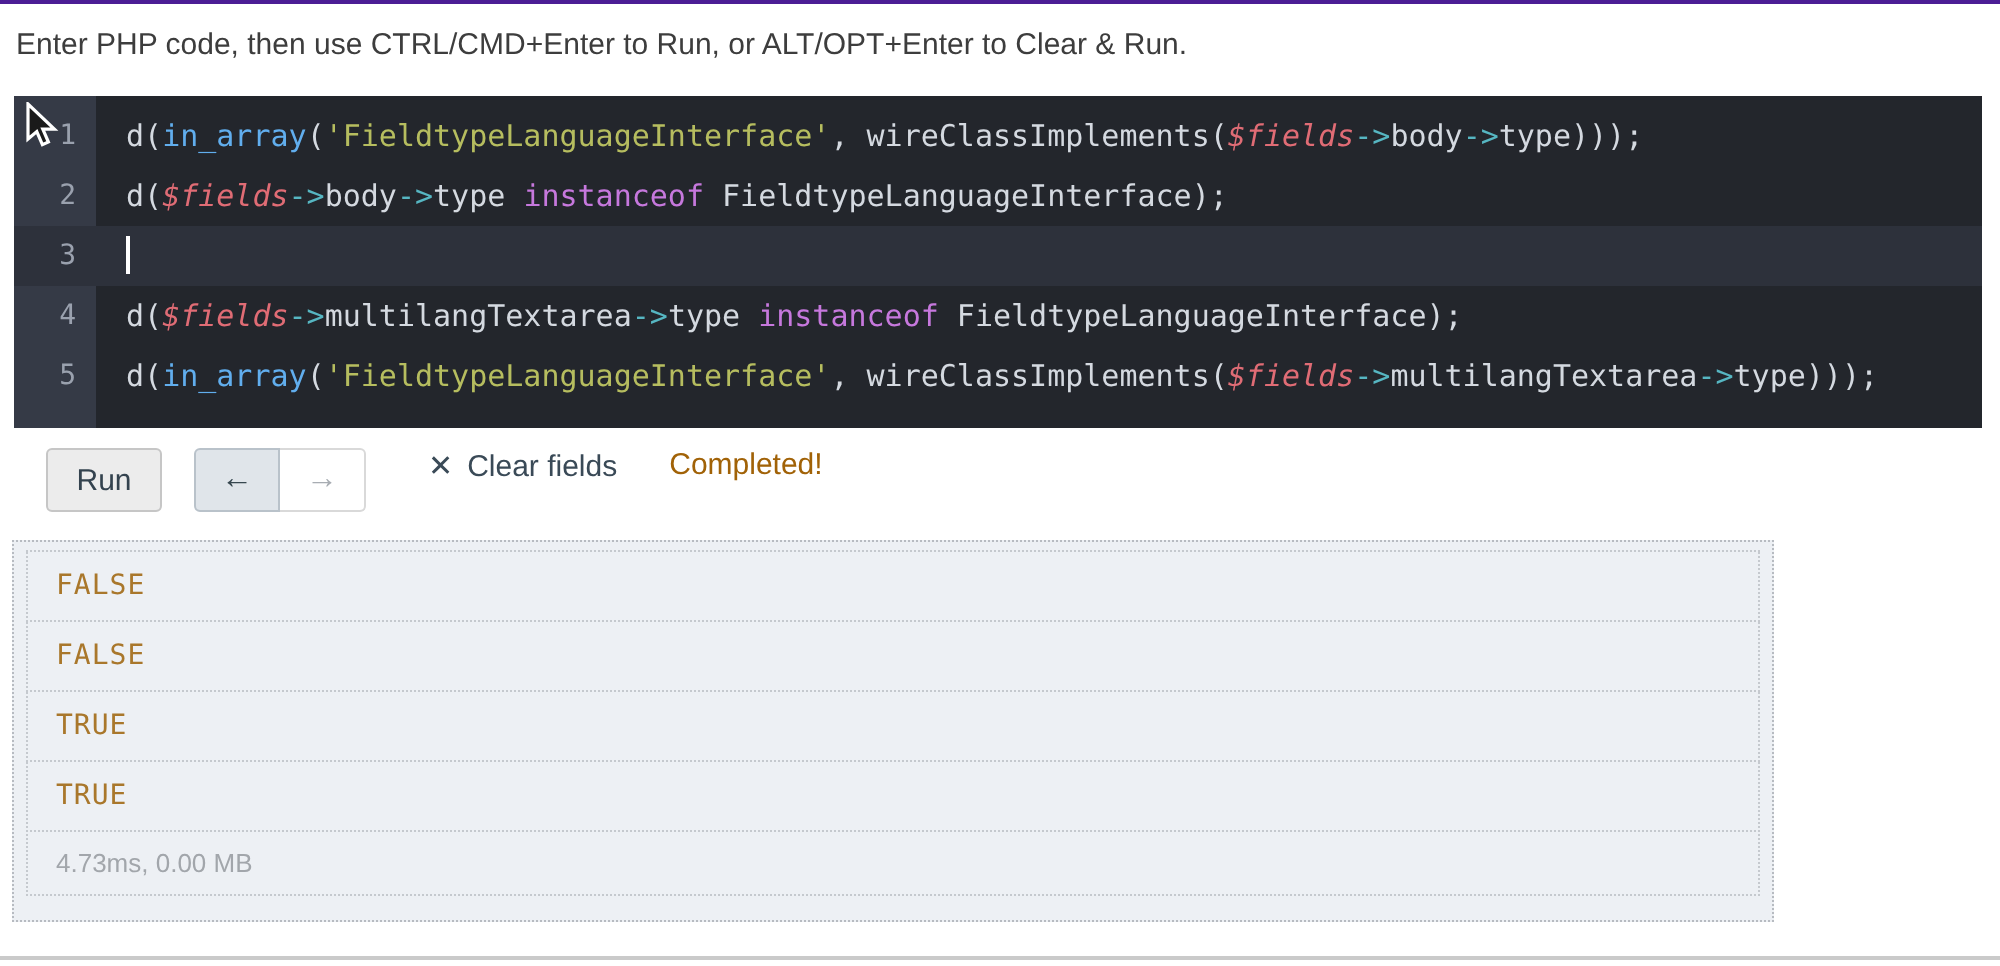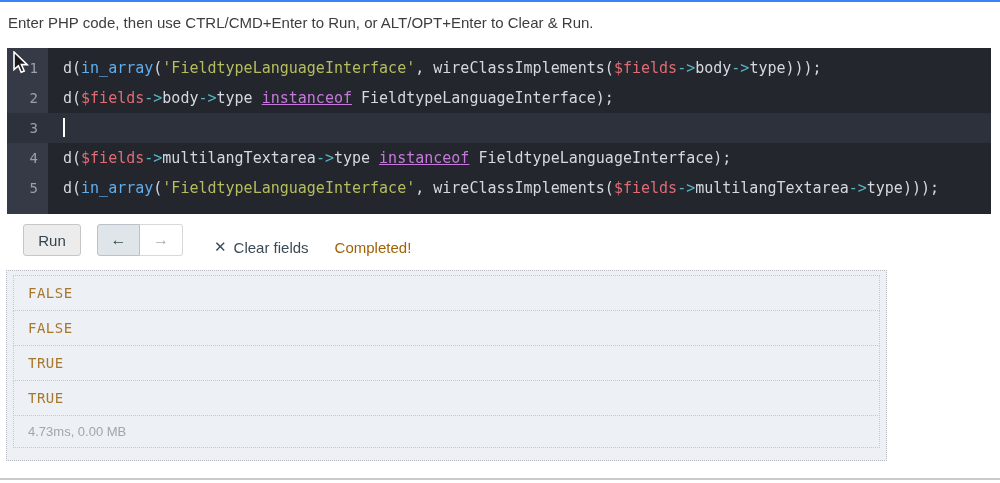--- a/index.html
+++ b/index.html
@@ -1,47 +1,47 @@
 <!DOCTYPE html>
 <html style="--editor_bg: #23262c; --gutter_bg: #353a46; --active_line_bg: #2d313b; --code_default: #d4d9e0; --syntax_function: #61aeee; --syntax_string: #b6bd5f; --syntax_variable: #e06c75; --syntax_operator: #56b6c2; --syntax_keyword: #c678dd; --result_value: #a9772b;"><head>
 <meta charset="utf-8">
 <style>
   html,body{margin:0;padding:0;background:#fff;}
   body{width:1000px;height:483px;position:relative;overflow:hidden;
        font-family:"Liberation Sans", sans-serif;}
-  .page{position:absolute;inset:0;border-top:2px solid #3b82f6;}
+  .page{position:absolute;inset:0;border-top:2px solid #4c1d95;}
 
   
   .instruction{position:absolute;left:8px;top:12px;font-size:15px;color:#3d3d3d;}
 
   
   .editor{position:absolute;left:7px;top:46px;width:984px;height:166px;
           background:var(--editor_bg);font-family:"DejaVu Sans Mono", monospace;
           font-size:15px;padding-top:5px;box-sizing:border-box;cursor:text;}
   .editor::before{content:"";position:absolute;left:0;top:0;bottom:0;width:41px;
           background:var(--gutter_bg);}
   .code-line{position:relative;display:flex;height:30px;line-height:30px;white-space:pre;}
   .code-line.active{background:var(--active_line_bg);}
   .code-line.active .gutter{background:var(--active_line_bg);}
   .gutter{position:relative;z-index:1;width:41px;flex:0 0 41px;text-align:right;
           padding-right:10px;box-sizing:border-box;color:#9aa1ae;font-size:14px;}
   .code-text{position:relative;z-index:1;padding-left:15px;color:var(--code_default);}
   .tk-plain{color:var(--code_default);}
   .tk-func{color:var(--syntax_function);}
   .tk-str{color:var(--syntax_string);}
-  .tk-var{color:var(--syntax_variable);}
+  .tk-var{color:var(--syntax_variable);font-style:italic;}
   .tk-op{color:var(--syntax_operator);}
-  .tk-kw{color:var(--syntax_keyword);text-decoration:underline;}
+  .tk-kw{color:var(--syntax_keyword);}
   .caret{display:inline-block;width:2px;height:19px;background:#fff;vertical-align:middle;margin-top:-3px;}
 
   
   .mouse-cursor{position:absolute;left:11px;top:49px;z-index:5;pointer-events:none;}
 
   
-  .toolbar{position:absolute;left:8px;top:222px;height:32px;display:flex;align-items:flex-end;padding-left:15px;}
+  .toolbar{position:absolute;left:8px;top:222px;height:32px;display:flex;align-items:flex-start;padding-left:15px;}
   .btn{height:32px;box-sizing:border-box;border-radius:3px;font-size:15px;
        font-family:"Liberation Sans", sans-serif;cursor:pointer;}
   .run-btn{width:58px;background:#ececec;border:1px solid #c6c6c6;color:#34434f;}
   .btn-group{display:flex;margin-left:16px;}
   .nav-btn{width:43px;font-size:16px;line-height:1;}
   .back-btn{background:#e0e5ea;border:1px solid #b9c2ca;color:#37474f;
             border-radius:3px 0 0 3px;}
   .fwd-btn{background:#ffffff;border:1px solid #d9d9d9;border-left:none;color:#a8adb3;
            border-radius:0 3px 3px 0;}
   .clear-results{margin-left:31px;display:flex;align-items:center;gap:7px;

